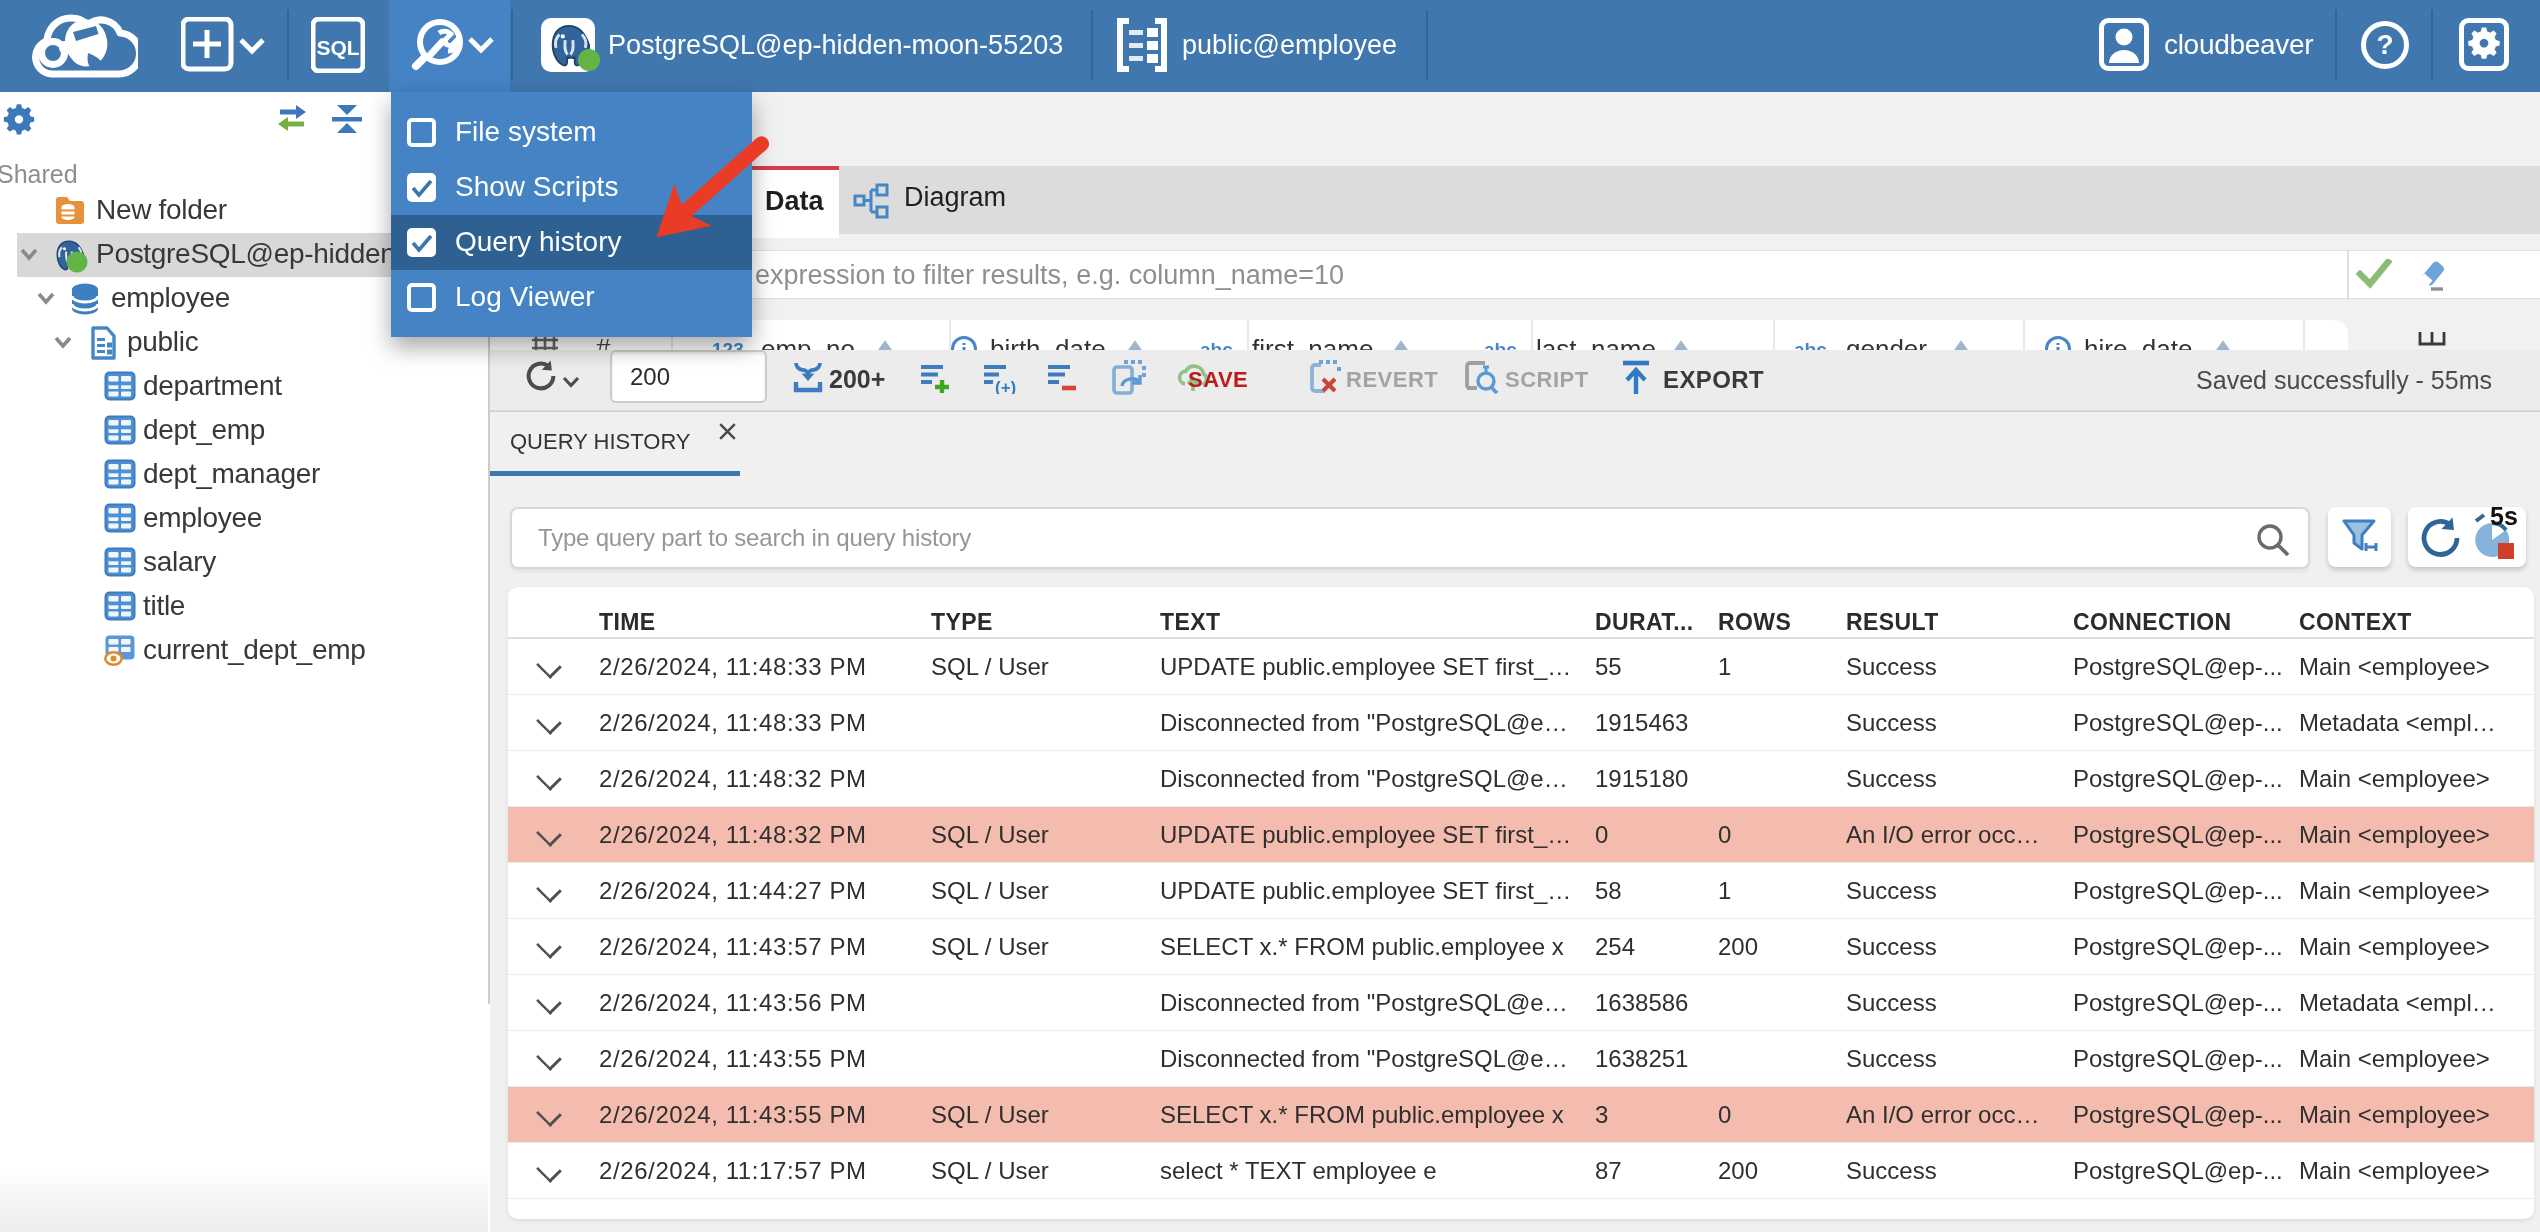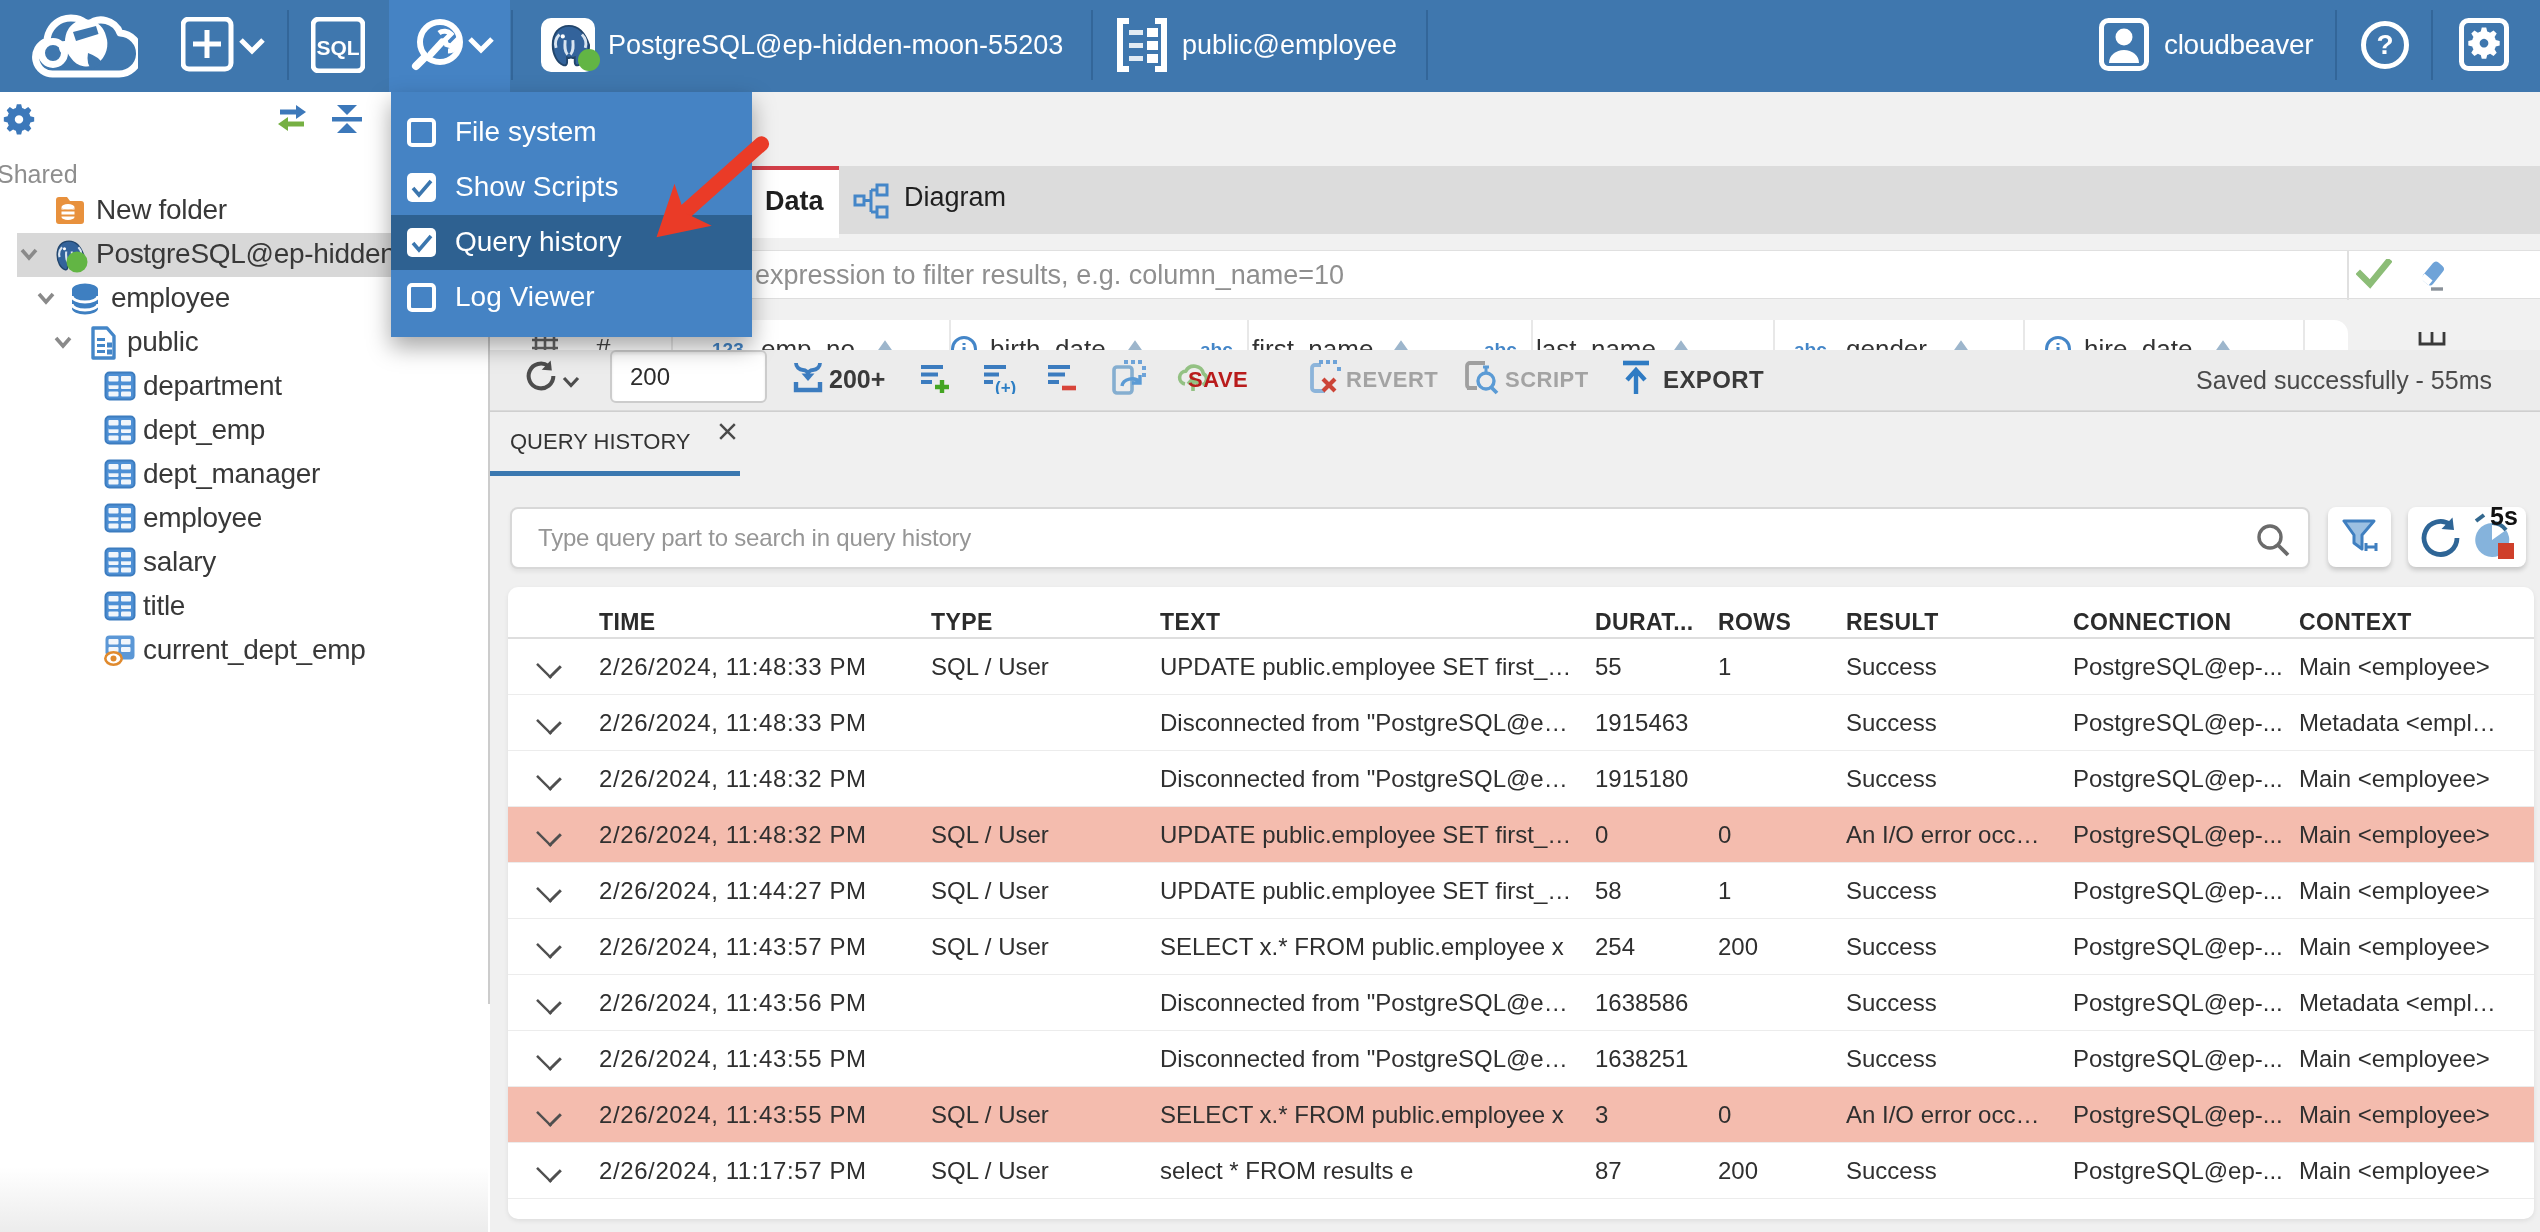--- a/index.html
+++ b/index.html
@@ -541,21 +541,21 @@
           <span class="cx">SELECT x.* FROM public.employee x</span>
           <span class="cd">3</span>
           <span class="cr">0</span>
           <span class="cs">An I/O error occurred while sending to the backend.</span>
           <span class="cc">PostgreSQL@ep-...</span>
           <span class="cz">Main &lt;employee&gt;</span>
         </div>
       <div class="qrow">
           <span class="ct">2/26/2024, 11:17:57 PM</span>
           <span class="cy">SQL / User</span>
-          <span class="cx">select * FROM results e</span>
+          <span class="cx">select * TEXT employee e</span>
           <span class="cd">87</span>
           <span class="cr">200</span>
           <span class="cs">Success</span>
           <span class="cc">PostgreSQL@ep-...</span>
           <span class="cz">Main &lt;employee&gt;</span>
         </div>
     </div>
   </div>
 </div>
 <div id="menu" class="abs">

